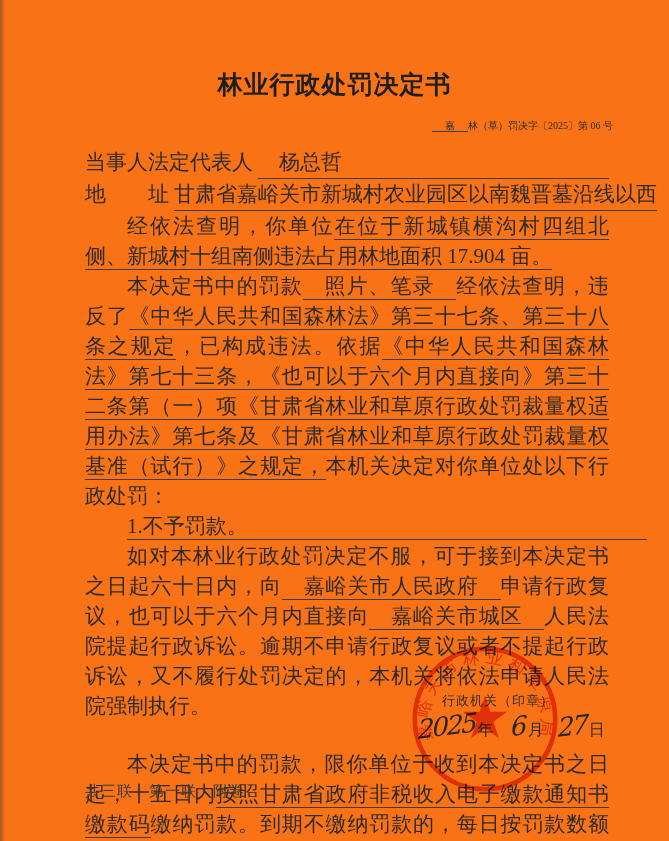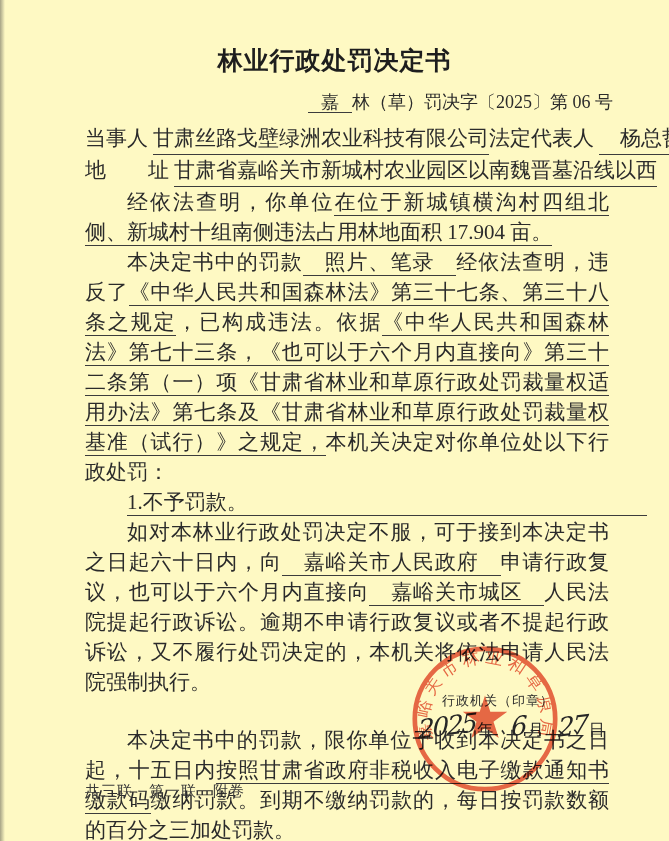--- a/index.html
+++ b/index.html
@@ -1,43 +1,43 @@
 <!DOCTYPE html>
 <html><head>
 <meta charset="utf-8">
 <style>
   html,body{margin:0;padding:0;background:#e9e9e7;}
   .page{
     position:relative;
     width:669px;height:841px;
     margin:0 auto;
-    background:#fef9c3;
+    background:#f97316;
     font-family:"Liberation Serif","DejaVu Serif",serif;
     color:#2b2b2b;
     overflow:hidden;
     box-sizing:border-box;
-    padding-top:44px;
+    padding-top:68px;
   }
   .page::before{
     content:"";position:absolute;left:0;top:0;bottom:0;width:5px;
     background:linear-gradient(90deg,rgba(60,60,60,.45),rgba(60,60,60,0));
     pointer-events:none;
   }
   .title{
     text-align:center;
     font-size:25px;
     font-weight:bold;
     letter-spacing:1px;
     color:#1e1e1e;
   }
   .docnum{
     margin-top:14px;
     text-align:right;
     padding-right:56px;
-    font-size:18px;
+    font-size:10px;
     line-height:22px;
   }
   .docnum .u{padding:0 13px;}
   .body{
     margin-top:10px;
     padding:0 60px 0 85px;
     font-size:21px;
     line-height:30px;
     text-align:justify;
   }
@@ -103,21 +103,20 @@
 
 <div class="page">
 
   <div class="title">林业行政处罚决定书</div>
 
   <div class="docnum"><span class="u">嘉</span><span class="nu">林（草）罚决字〔2025〕第 06 号</span></div>
 
   <div class="body">
     <div class="fieldline">
         <span class="nu">当事人</span>
-        <span class="u">甘肃丝路戈壁绿洲农业科技有限公司</span>
         <span class="nu">法定代表人</span>
         <span class="u">　杨总哲</span>
       </div>
     <div class="fieldline">
         <span class="nu">地　　址</span>
         <span class="u">甘肃省嘉峪关市新城村农业园区以南魏晋墓沿线以西</span>
       </div>
 
     <p class="para"><span class="nu">经依法查明，你单位</span><span class="u">在位于新城镇横沟村四组北侧、新城村十组南侧违法占用林地面积 17.904 亩。</span></p>
     <p class="para"><span class="nu">本决定书中的罚款</span><span class="u">　照片、笔录　</span><span class="nu">经依法查明，违反了</span><span class="u">《中华人民共和国森林法》第三十七条、第三十八条之规定</span><span class="nu">，已构成违法。依据</span><span class="u">《中华人民共和国森林法》第七十三条，《也可以于六个月内直接向》第三十二条第（一）项《甘肃省林业和草原行政处罚裁量权适用办法》第七条及《甘肃省林业和草原行政处罚裁量权基准（试行）》之规定，</span><span class="nu">本机关决定对你单位处以下行政处罚：</span></p>

